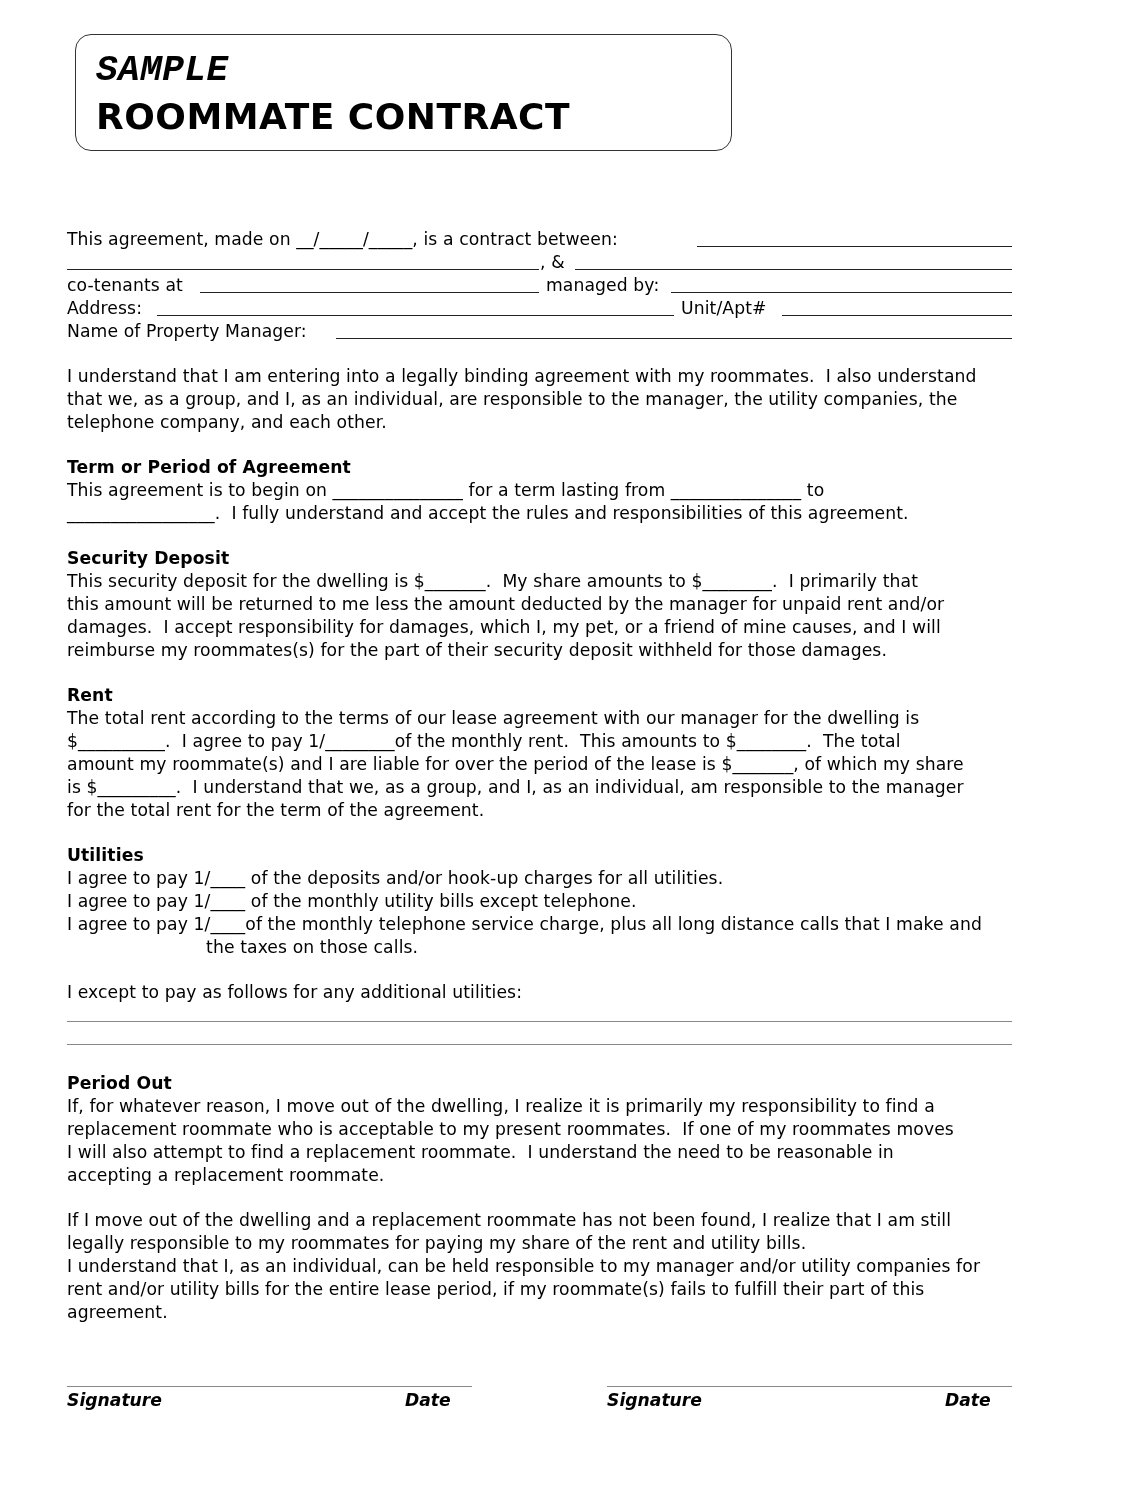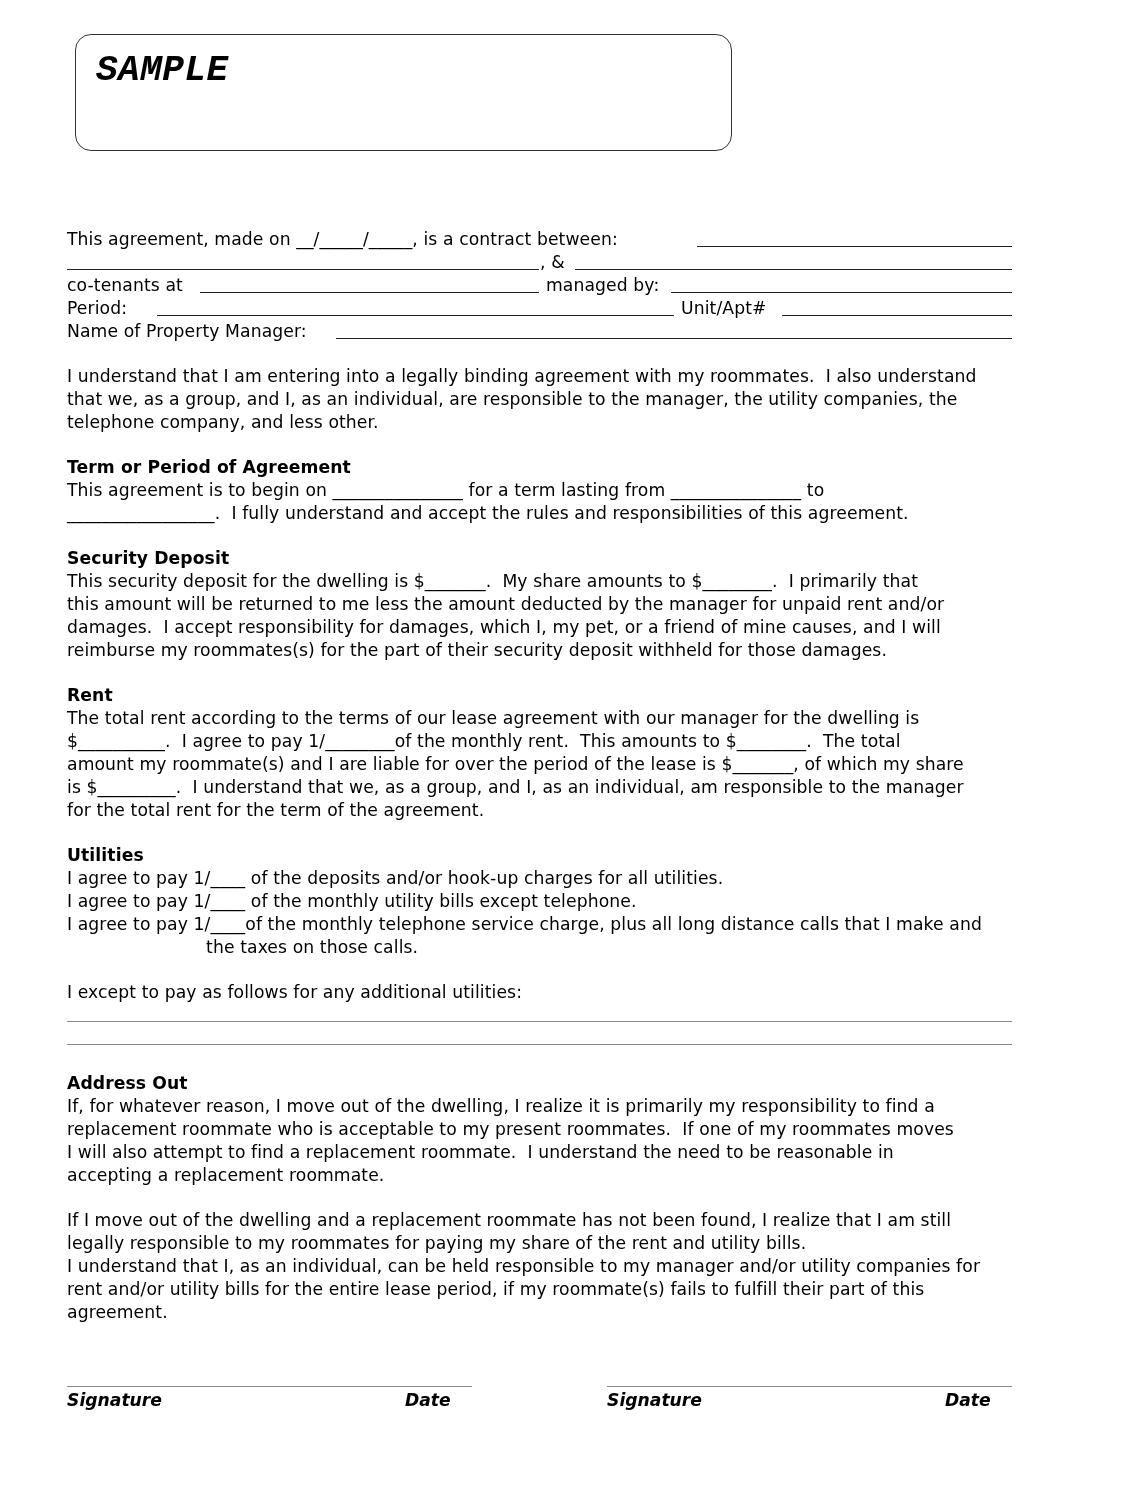--- a/index.html
+++ b/index.html
@@ -33,45 +33,46 @@
   .hr.gray { border-top: 1.6px solid #888; }
   .sig {
     position: absolute; font-weight: bold; font-style: italic; font-size: 17.2px;
   }
 </style>
 </head>
 <body>
 
 <div class="title-box">
   <div class="title-line1">SAMPLE</div>
+  <div class="title-line2">ROOMMATE CONTRACT</div>
 </div>
 
 <div class="txt" style="top:228px;">This agreement, made on __/_____/_____, is a contract between:</div>
 <div class="hr" style="left:697px; width:315px; top:246px;"></div>
 
 <div class="hr" style="left:67px; width:472px; top:269px;"></div>
 <div class="txt" style="left:540px; top:251px;">, &amp;</div>
 <div class="hr" style="left:575px; width:437px; top:269px;"></div>
 
 <div class="txt" style="top:274px;">co-tenants at</div>
 <div class="hr" style="left:200px; width:339px; top:292px;"></div>
 <div class="txt" style="left:546px; top:274px;">managed by:</div>
 <div class="hr" style="left:671px; width:341px; top:292px;"></div>
 
-<div class="txt" style="top:297px;">Period:</div>
+<div class="txt" style="top:297px;">Address:</div>
 <div class="hr" style="left:157px; width:517px; top:315px;"></div>
 <div class="txt" style="left:681px; top:297px;">Unit/Apt#</div>
 <div class="hr" style="left:782px; width:230px; top:315px;"></div>
 
 <div class="txt" style="top:320px;">Name of Property Manager:</div>
 <div class="hr" style="left:336px; width:676px; top:338px;"></div>
 
 <div class="txt" style="top:365px;">I understand that I am entering into a legally binding agreement with my roommates.  I also understand</div>
 <div class="txt" style="top:388px;">that we, as a group, and I, as an individual, are responsible to the manager, the utility companies, the</div>
-<div class="txt" style="top:411px;">telephone company, and less other.</div>
+<div class="txt" style="top:411px;">telephone company, and each other.</div>
 
 <div class="txt b" style="top:456px;">Term or Period of Agreement</div>
 <div class="txt" style="top:479px;">This agreement is to begin on _______________ for a term lasting from _______________ to</div>
 <div class="txt" style="top:502px;">_________________.  I fully understand and accept the rules and responsibilities of this agreement.</div>
 
 <div class="txt b" style="top:547px;">Security Deposit</div>
 <div class="txt" style="top:570px;">This security deposit for the dwelling is $_______.  My share amounts to $________.  I primarily that</div>
 <div class="txt" style="top:593px;text-align:right;">this amount will be returned to me less the amount deducted by the manager for unpaid rent and/or</div>
 <div class="txt" style="top:616px;">damages.  I accept responsibility for damages, which I, my pet, or a friend of mine causes, and I will</div>
 <div class="txt" style="top:639px;">reimburse my roommates(s) for the part of their security deposit withheld for those damages.</div>
@@ -86,21 +87,21 @@
 <div class="txt b" style="top:844px;">Utilities</div>
 <div class="txt" style="top:867px;">I agree to pay 1/____ of the deposits and/or hook-up charges for all utilities.</div>
 <div class="txt" style="top:890px;">I agree to pay 1/____ of the monthly utility bills except telephone.</div>
 <div class="txt" style="top:913px;">I agree to pay 1/____of the monthly telephone service charge, plus all long distance calls that I make and</div>
 <div class="txt" style="top:936px;">                         the taxes on those calls.</div>
 
 <div class="txt" style="top:981px;">I except to pay as follows for any additional utilities:</div>
 <div class="hr gray" style="left:67px; width:945px; top:1021px;"></div>
 <div class="hr gray" style="left:67px; width:945px; top:1044px;"></div>
 
-<div class="txt b" style="top:1072px;">Address Out</div>
+<div class="txt b" style="top:1072px;">Period Out</div>
 <div class="txt" style="top:1095px;">If, for whatever reason, I move out of the dwelling, I realize it is primarily my responsibility to find a</div>
 <div class="txt" style="top:1118px;">replacement roommate who is acceptable to my present roommates.  If one of my roommates moves</div>
 <div class="txt" style="top:1141px;">I will also attempt to find a replacement roommate.  I understand the need to be reasonable in</div>
 <div class="txt" style="top:1164px;">accepting a replacement roommate.</div>
 
 <div class="txt" style="top:1209px;text-align:center;">If I move out of the dwelling and a replacement roommate has not been found, I realize that I am still</div>
 <div class="txt" style="top:1232px;">legally responsible to my roommates for paying my share of the rent and utility bills.</div>
 <div class="txt" style="top:1255px;">I understand that I, as an individual, can be held responsible to my manager and/or utility companies for</div>
 <div class="txt" style="top:1278px;">rent and/or utility bills for the entire lease period, if my roommate(s) fails to fulfill their part of this</div>
 <div class="txt" style="top:1301px;">agreement.</div>

